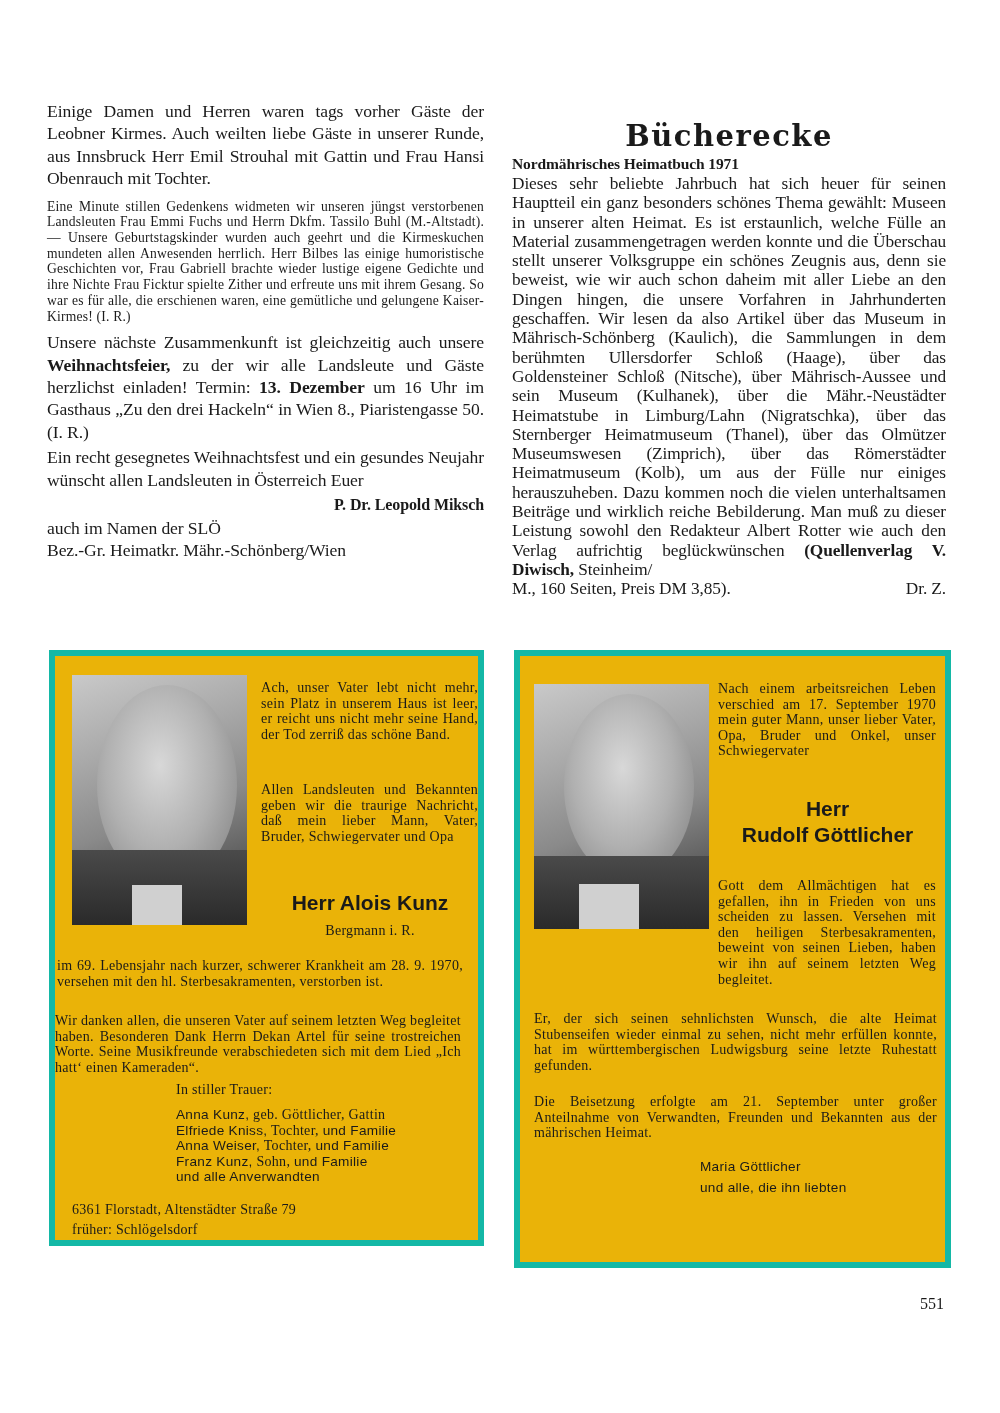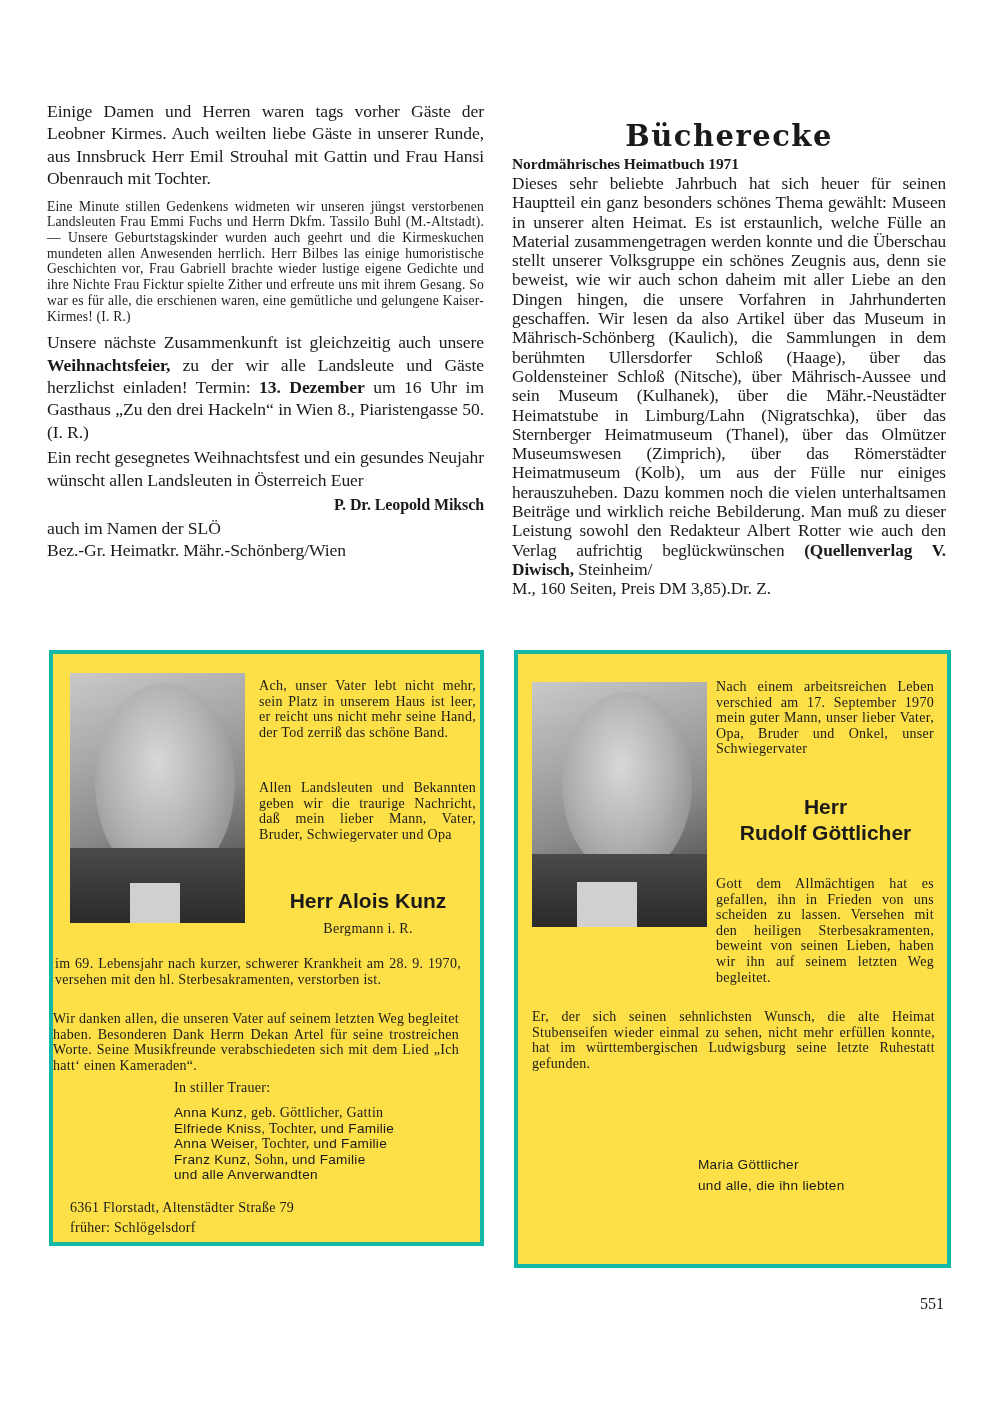--- a/index.html
+++ b/index.html
@@ -9,22 +9,22 @@
   .serif { font-family:"Liberation Serif", serif; }
   p { margin:0; }
   #left-col { left:47px; top:100px; width:437px; font-size:17.6px; line-height:22.4px; letter-spacing:-0.1px; }
   #left-col .small { font-size:13.6px; line-height:15.7px; margin:9px 0 7px; font-family:"Liberation Serif", serif; letter-spacing:0.2px; }
   #left-col .para { margin-bottom:3px; }
   .bold { font-weight:bold; }
   .sig { text-align:right; font-weight:bold; font-size:16px; }
   #right-col { left:512px; top:100px; width:434px; font-size:17.3px; line-height:19.3px; letter-spacing:-0.1px;margin-top:20px; }
   #book-title { text-align:center; font-family:"DejaVu Serif", serif; font-weight:900; font-size:29px; line-height:32px; letter-spacing:1.5px; margin-bottom:2px; }
   #book-sub { font-weight:bold; font-size:15.5px; line-height:20px; }
-  .lastline { display:flex; }
-  .box { position:absolute; border:4px solid #14b8a6; background:#fde047; box-sizing:border-box; }
+  .lastline { display:flex; justify-content:space-between; }
+  .box { position:absolute; border:6px solid #14b8a6; background:#eab308; box-sizing:border-box; }
   #box-left { left:49px; top:650px; width:435px; height:243px; }
   #box-left { height:596px; }
   #box-right { left:514px; top:650px; width:437px; height:618px; }
   .photo { position:absolute; background:linear-gradient(160deg,#c9c9c9 0%,#a8a8a8 30%,#8a8a8a 55%,#5a5a5a 80%,#3a3a3a 100%); }
   .photo .face { position:absolute; border-radius:50%; background:radial-gradient(ellipse at 45% 40%, #d8d8d8 0%, #b0b0b0 50%, #7a7a7a 100%); }
   .photo .coat { position:absolute; bottom:0; left:0; right:0; height:30%; background:linear-gradient(180deg,#4a4a4a,#2a2a2a); }
   .photo .collar { position:absolute; bottom:0; background:#d0d0d0; }
   .obit-text { position:absolute; font-family:"Liberation Serif", serif; font-size:14px; line-height:15.6px; text-align:justify; letter-spacing:0.3px; }
   .obit-name { position:absolute; font-family:"Liberation Sans", sans-serif; font-weight:bold; font-size:21px; text-align:center; }
   .obit-sans { font-family:"Liberation Sans", sans-serif; font-weight:normal; font-size:13.6px; }
@@ -85,19 +85,20 @@
     <div class="coat"></div>
     <div class="collar" style="left:45px;width:60px;height:45px;"></div>
   </div>
   <div class="obit-text" style="left:198px;top:25px;width:218px;">Nach einem arbeitsreichen Leben verschied am 17. September 1970 mein guter Mann, unser lieber Vater, Opa, Bruder und Onkel, unser Schwiegervater</div>
   <div class="obit-name" style="left:195px;top:140px;width:225px;line-height:26px;">
     <div>Herr</div>
     <div>Rudolf Göttlicher</div>
   </div>
   <div class="obit-text" style="left:198px;top:222px;width:218px;">Gott dem Allmächtigen hat es gefallen, ihn in Frieden von uns scheiden zu lassen. Versehen mit den heiligen Sterbesakramenten, beweint von seinen Lieben, haben wir ihn auf seinem letzten Weg begleitet.</div>
   <div class="obit-text" style="left:14px;top:355px;width:403px;">Er, der sich seinen sehnlichsten Wunsch, die alte Heimat Stubenseifen wieder einmal zu sehen, nicht mehr erfüllen konnte, hat im württembergischen Ludwigsburg seine letzte Ruhestatt gefunden.</div>
+  <div class="obit-text" style="left:14px;top:438px;width:403px;">Die Beisetzung erfolgte am 21. September unter großer Anteilnahme von Verwandten, Freunden und Bekannten aus der mährischen Heimat.</div>
   <div class="obit-text obit-sans" style="left:180px;top:500px;width:230px;text-align:left;line-height:21px;">
     <div>Maria Göttlicher</div>
     <div>und alle, die ihn liebten</div>
   </div>
 </div>
 
 <div id="page-num">551</div>
 
 </body></html>

